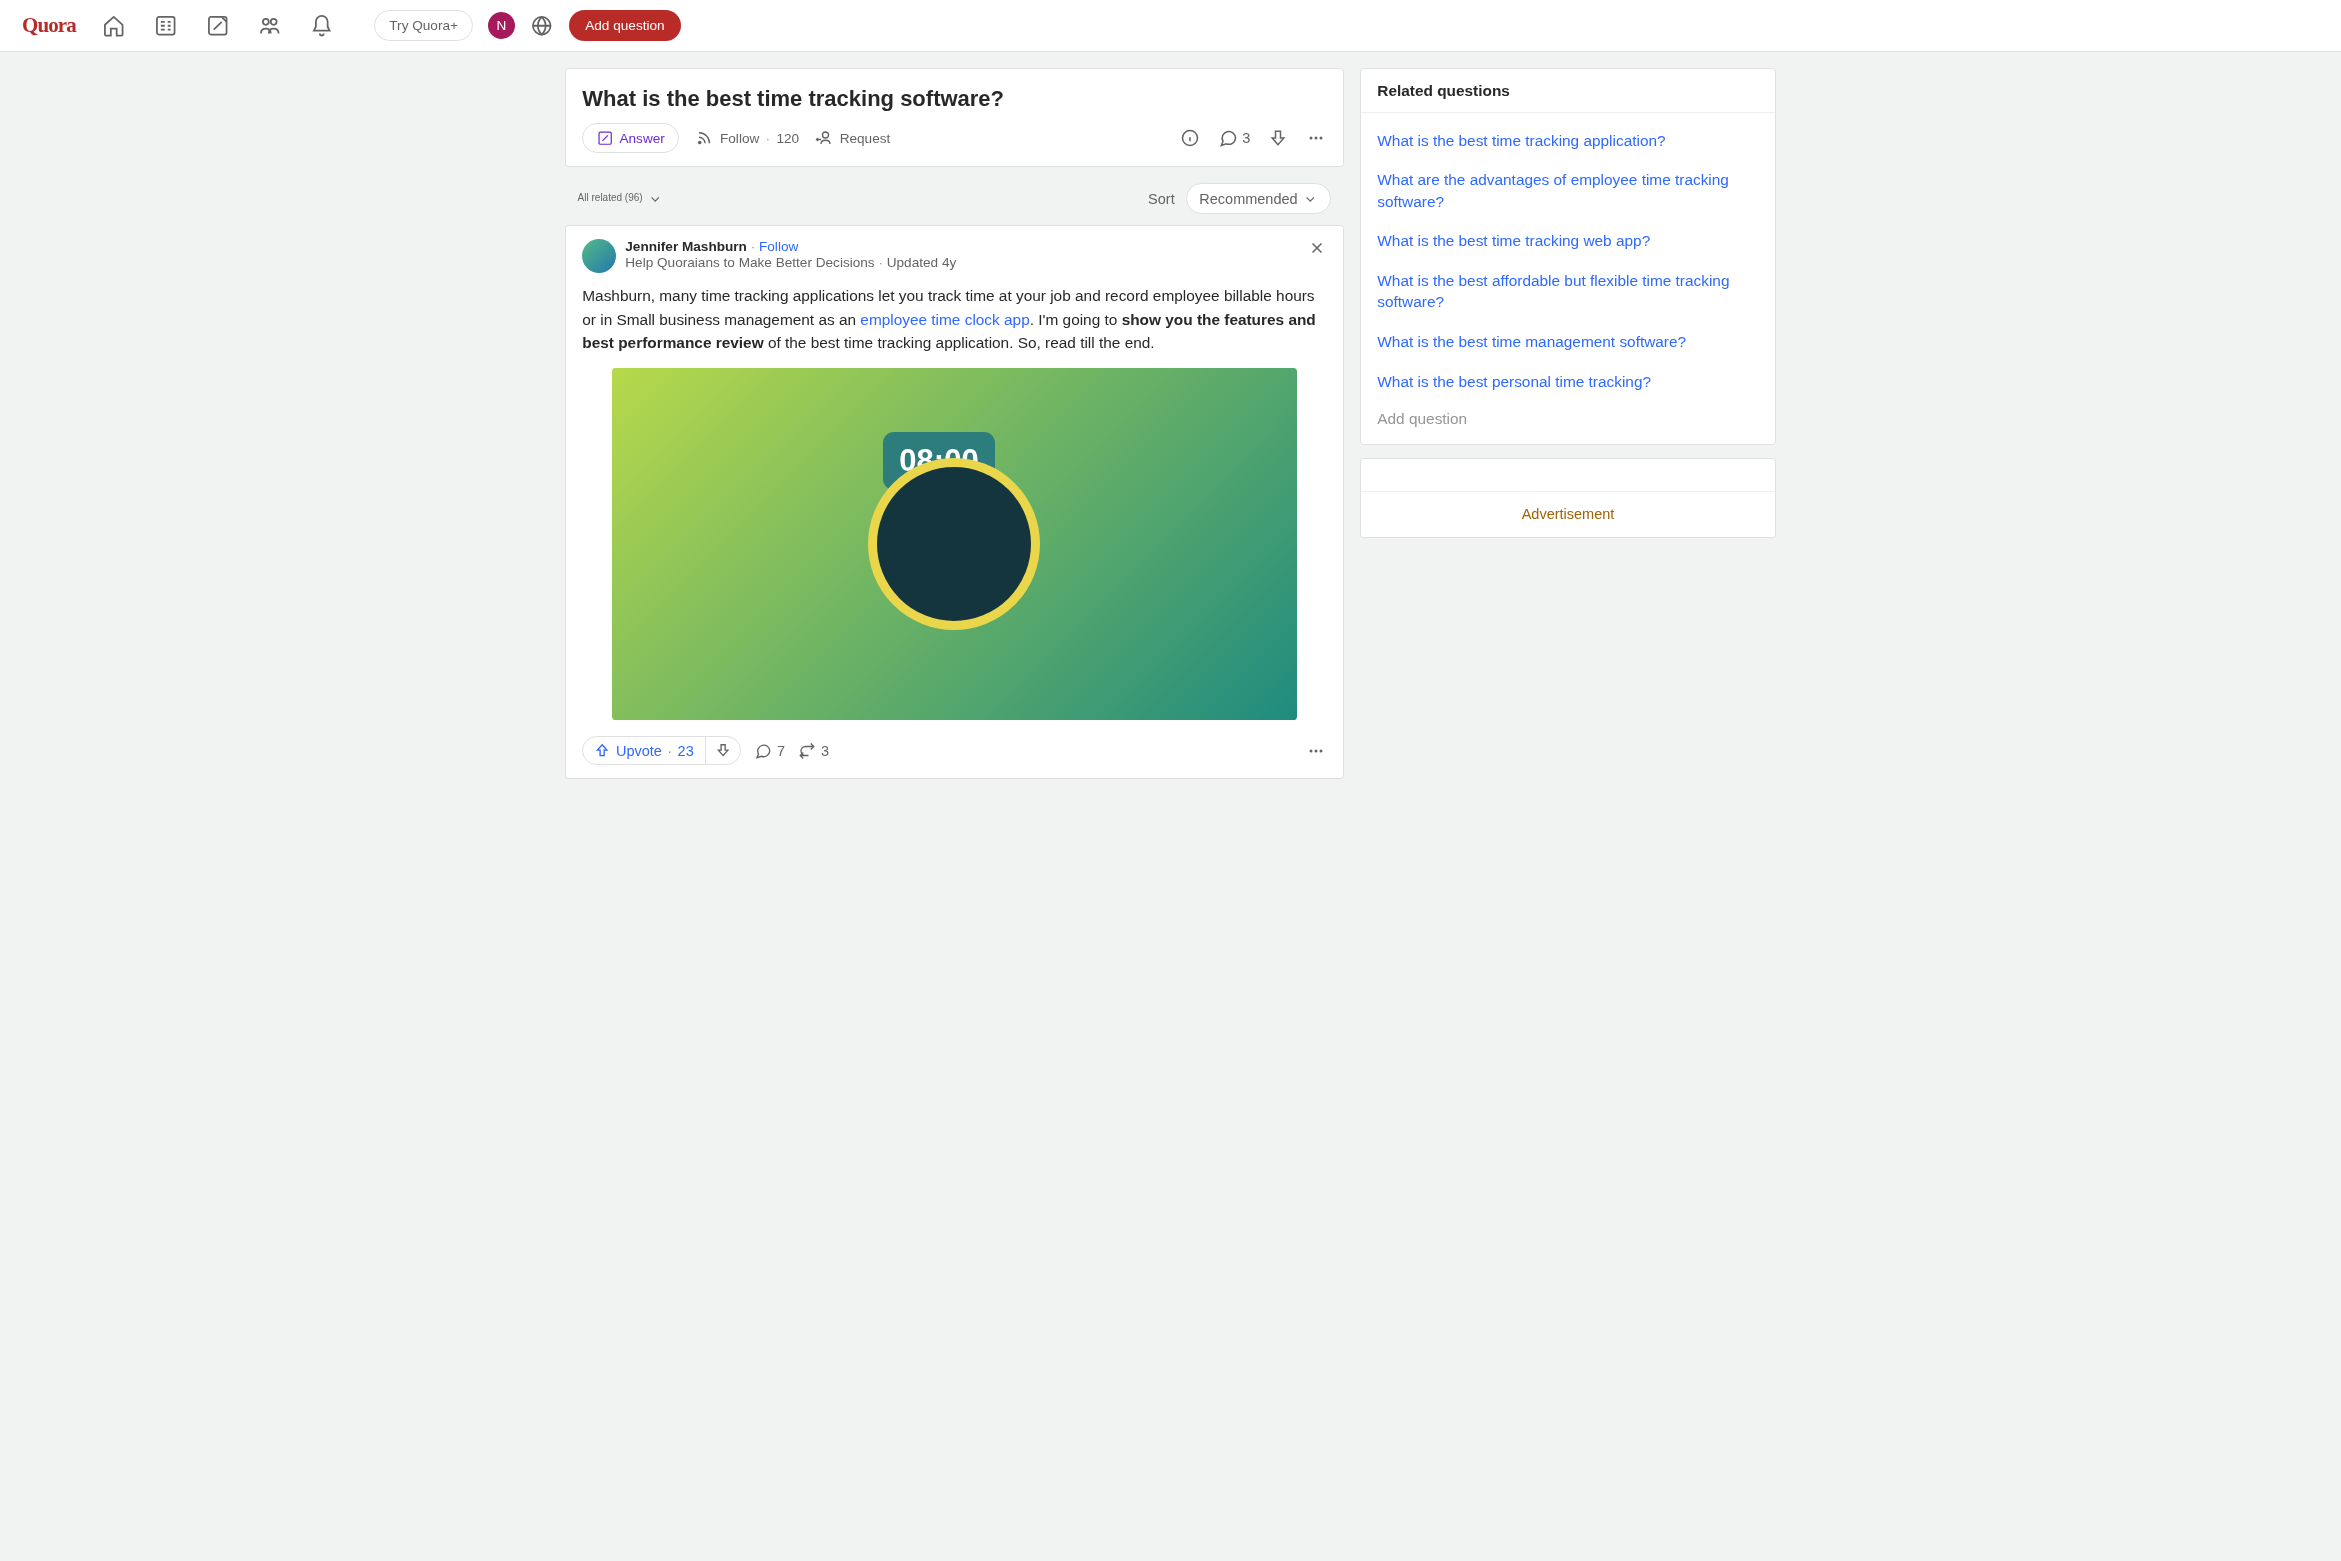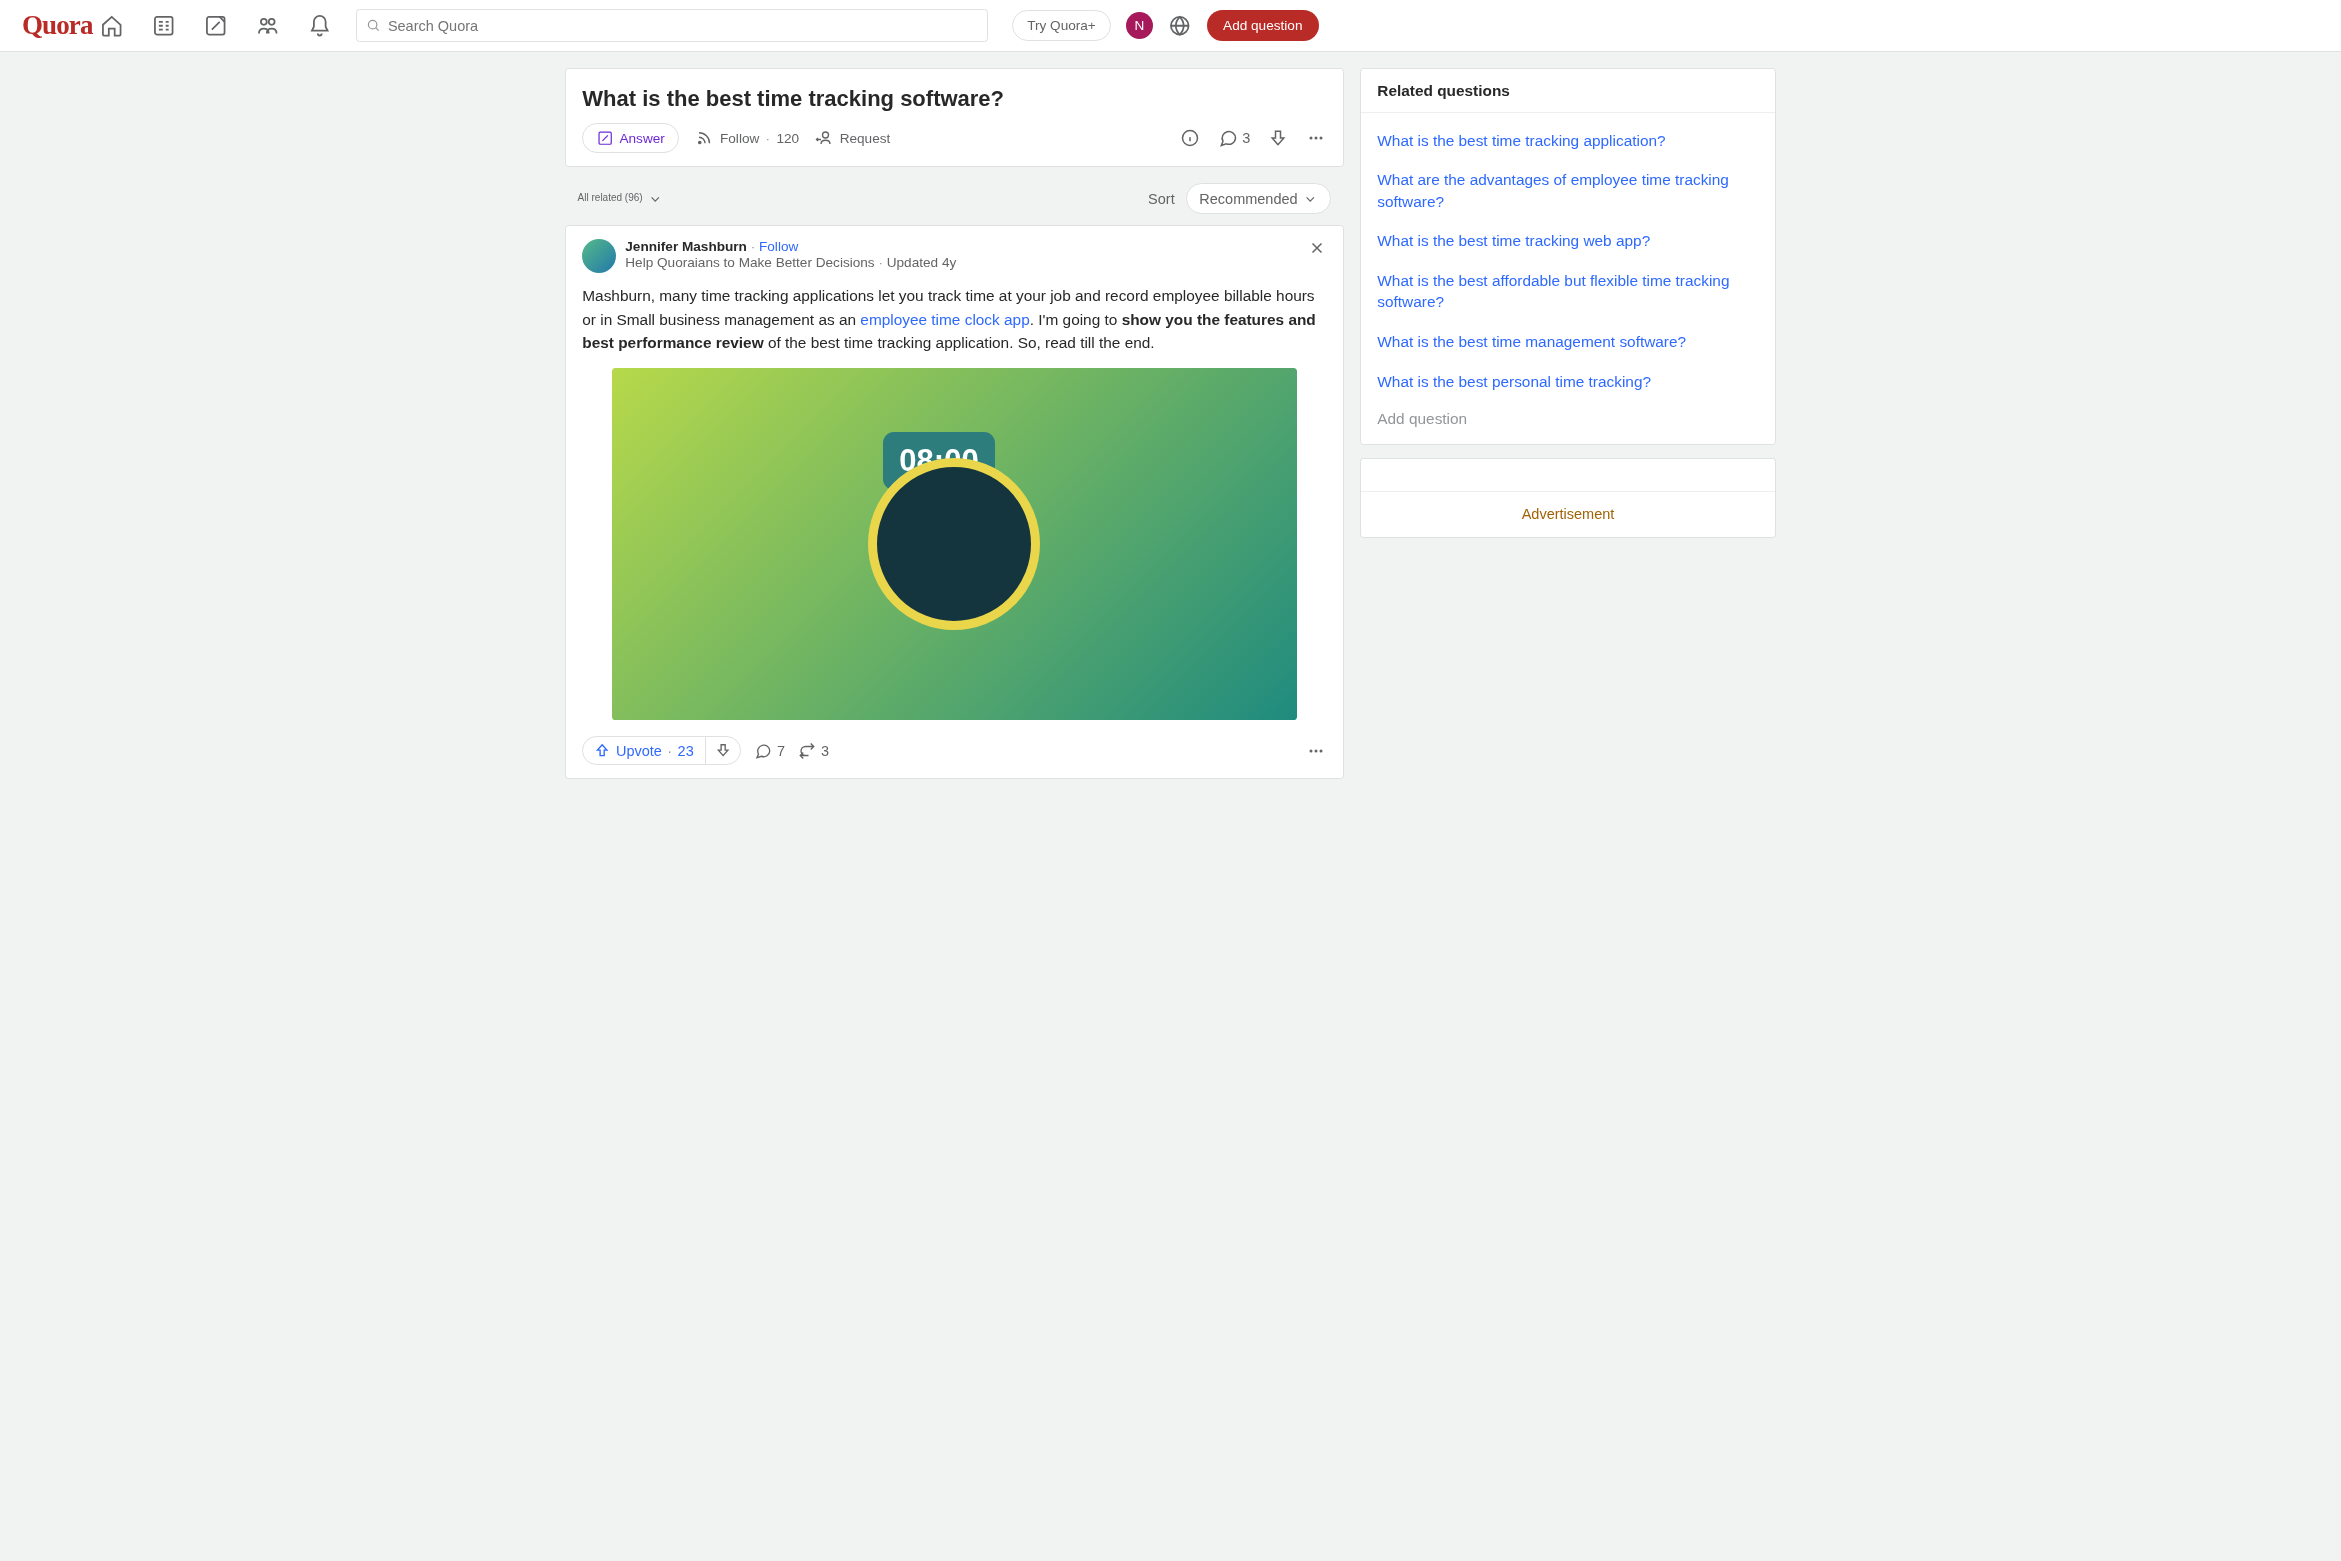--- a/index.html
+++ b/index.html
@@ -1,20 +1,20 @@
 <!DOCTYPE html>
 <html style="font-size:14.5px"><head>
 <meta charset="utf-8">
 <style>
 * { margin: 0; padding: 0; box-sizing: border-box; }
 body { font-family: -apple-system, BlinkMacSystemFont, "Segoe UI", Helvetica, Arial, sans-serif; background: #f1f2f2; color: #282829; }
 
 
 .header { background: #fff; border-bottom: 0.9px solid #dee0e1; height: 52px; display: flex; align-items: center; padding: 0 22px; gap: 7.2px; }
-.logo { color: #b92b27; font-weight: bold; font-size: 27px; letter-spacing: -0.9px; font-family: Georgia, serif; }
+.logo { color: #b92b27; font-weight: bold; font-size: 21px; letter-spacing: -0.9px; margin-right: 18px; font-family: Georgia, serif; }
 .nav-icons { display: flex; gap: 27px; margin-right: 16.3px; }
 .nav-icon { width: 25px; height: 25px; display: flex; align-items: center; justify-content: center; color: #636466; cursor: pointer; }
 .search-box { flex: 1; max-width: 632px; display: flex; align-items: center; border: 0.9px solid #dee0e1; border-radius: 3.6px; padding: 7.2px 9px; gap: 7.2px; color: #939598; }
 .search-box input { border: none; outline: none; font-size: 14.5px; flex: 1; color: #282829; }
 .header-right { display: flex; align-items: center; gap: 14.5px; margin-left: 16.3px; }
 .try-btn { border: 0.9px solid #dee0e1; border-radius: 18px; padding: 7.2px 14.5px; background: #fff; font-size: 13.6px; color: #636466; cursor: pointer; }
 .avatar { width: 27px; height: 27px; border-radius: 50%; background: #a6195b; color: #fff; display: flex; align-items: center; justify-content: center; font-size: 13.6px; }
 .add-q-btn { background: #b92b27; color: #fff; border: none; border-radius: 18px; padding: 8.1px 16.3px; font-size: 13.6px; font-weight: 500; cursor: pointer; }
 
 
@@ -103,29 +103,20 @@
           <circle cx="16" cy="8" r="3"></circle>
           <path d="M3 20c0-3 2-5 5-5s5 2 5 5M11 20c0-3 2-5 5-5s5 2 5 5"></path>
         </svg>
     </span>
     <span class="nav-icon">
       <svg width="23.5" height="23.5" viewBox="0 0 24 24" fill="none" stroke="currentColor" stroke-width="1.8">
           <path d="M6 8a6 6 0 1112 0v5l2 4H4l2-4V8zM10 20a2 2 0 004 0"></path>
         </svg>
     </span>
   </div>
-  <div class="search-box">
-    <span>
-      <svg width="14.5" height="14.5" viewBox="0 0 24 24" fill="none" stroke="currentColor" stroke-width="2">
-          <circle cx="11" cy="11" r="7"></circle>
-          <path d="M21 21l-5-5"></path>
-        </svg>
-    </span>
-    <input type="text" placeholder="Search Quora" style="">
-  </div>
   <div class="header-right">
     <button class="try-btn">Try Quora+</button>
     <div class="avatar">N</div>
     <span class="nav-icon">
       <svg width="23.5" height="23.5" viewBox="0 0 24 24" fill="none" stroke="currentColor" stroke-width="1.8">
           <circle cx="12" cy="12" r="9"></circle>
           <path d="M3 12h18M12 3c2.5 2.5 4 5.5 4 9s-1.5 6.5-4 9c-2.5-2.5-4-5.5-4-9s1.5-6.5 4-9z"></path>
         </svg>
     </span>
     <button class="add-q-btn">Add question</button>

